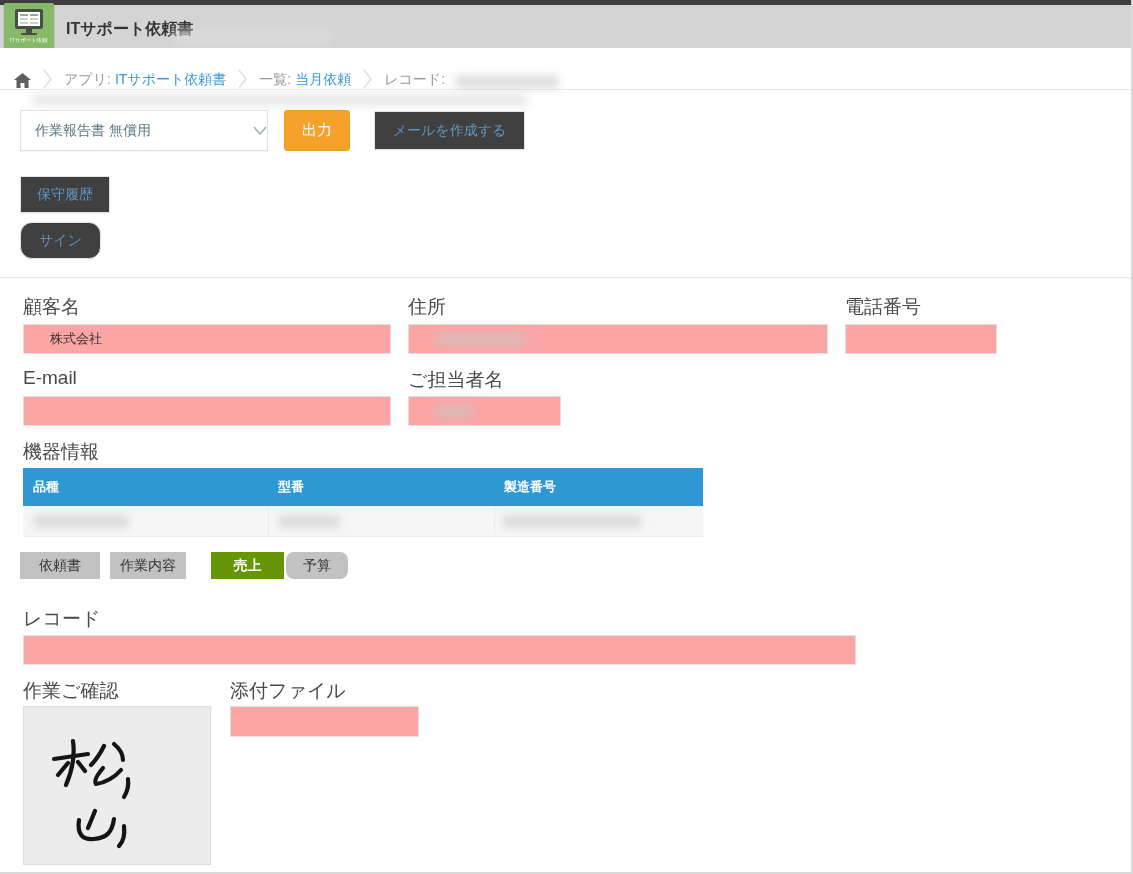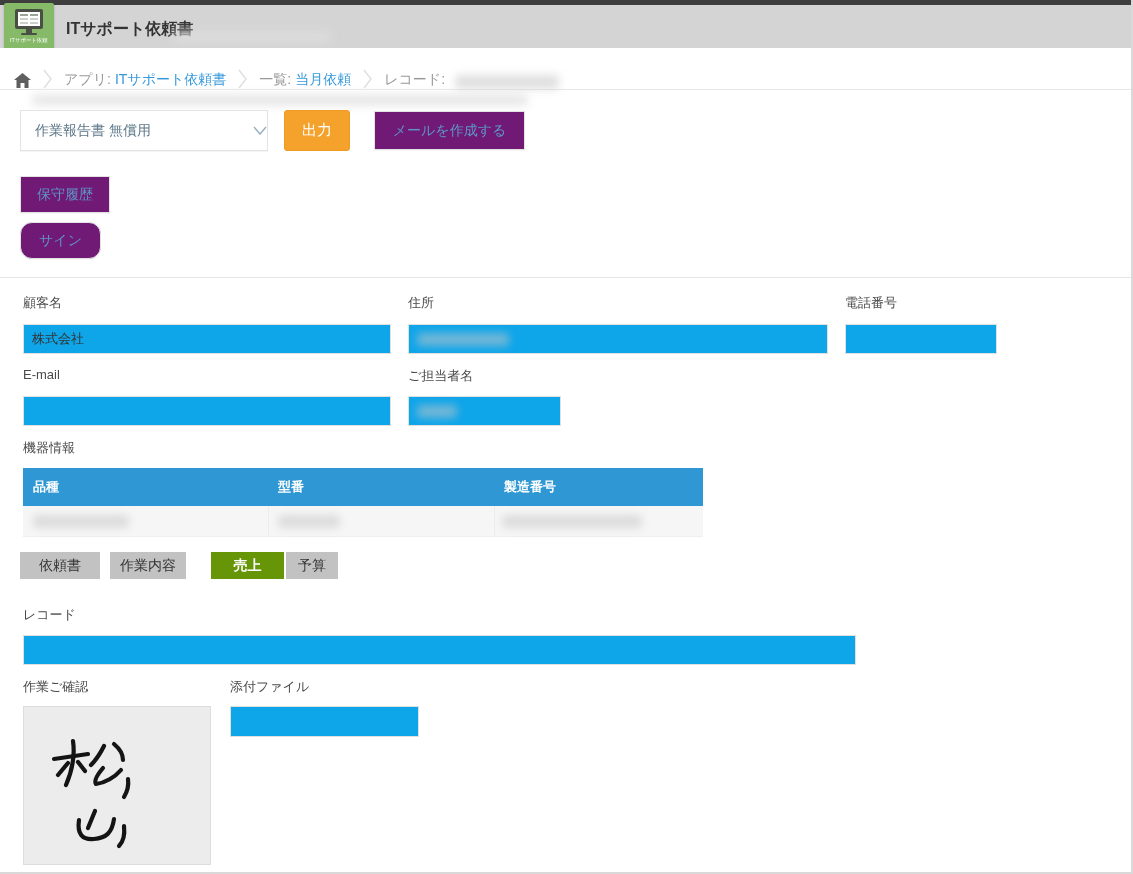--- a/index.html
+++ b/index.html
@@ -69,41 +69,41 @@
   }
   .btn-primary {
     position: absolute; left: 284px; top: 110px;
     width: 66px; height: 41px;
     background: #f5a22d; border: 1px solid #ef9a22; border-radius: 3px;
     color: #ffffff; font-size: 15px;
     display: flex; align-items: center; justify-content: center; cursor: pointer;
   }
   .btn-light {
     position: absolute;
-    background: #701a75; border: 1px solid #e3e3e3;
+    background: #404040; border: 1px solid #e3e3e3;
     color: #5e95c5; font-size: 14px;
     display: flex; align-items: center; justify-content: center; cursor: pointer;
     box-shadow: 0 1px 1px rgba(0,0,0,.04);
   }
   #mail-btn   { left: 374px; top: 111px; width: 151px; height: 39px; }
   #hist-btn   { left: 20px;  top: 176px; width: 90px;  height: 37px; }
   #sign-btn   { left: 20px;  top: 222px; width: 81px;  height: 37px; border-radius: 12px; }
   
   .form-area {
     position: absolute; left: 0; top: 277px;
     width: 100%; height: 595px; background: #ffffff;
     border-top: 1px solid #e7e7e7;
   }
   .flabel {
-    position: absolute; font-size: 13px; color: #4a4a4a; white-space: nowrap;
+    position: absolute; font-size: 19px; color: #4a4a4a; white-space: nowrap;
   }
   .ffield {
-    position: absolute; background: #0ea5e9; border: 1px solid #e0e0e0;
+    position: absolute; background: #fca5a5; border: 1px solid #e0e0e0;
     font-size: 13px; color: #333333;
-    display: flex; align-items: center; padding-left: 8px;
+    display: flex; align-items: center; padding-left: 26px;
   }
   
   .eq-table { position: absolute; left: 23px; top: 190px; width: 680px; }
   .eq-head {
     display: flex; height: 38px; background: #2e97d4;
     color: #ffffff; font-size: 13px; font-weight: bold; text-align: right;
   }
   .eq-head .c { display: flex; align-items: center; padding-left: 10px; }
   .eq-row { display: flex; height: 31px; background: #f6f6f6; border-bottom: 1px solid #efefef; }
   .eq-row .c { position: relative; border-left: 1px solid #ececec; }
@@ -240,21 +240,21 @@
           </div>
         <div class="c w3">
             <span class="blur" style="left:7px;  top:9px; width:140px; height:13px;"></span>
           </div>
       </div>
     </div>
 
     <div class="tab" style="left:20px;  width:80px;">依頼書</div>
     <div class="tab" style="left:110px; width:76px;">作業内容</div>
     <div class="tab active" style="left:211px; width:73px;">売上</div>
-    <div class="tab" style="left:286px; width:52px;">予算</div>
+    <div class="tab" style="left:286px; width:62px;border-radius:8px;">予算</div>
 
     <div class="flabel" style="left:23px; top:328px;">レコード</div>
     <div class="ffield" style="left:23px; top:357px; width:833px; height:30px;">
       <span></span>
     </div>
 
     <div class="flabel" style="left:23px; top:400px;">作業ご確認</div>
     <div class="sig-box">
       <svg width="186" height="157" viewBox="0 0 186 157">
         <g fill="none" stroke="#141414" stroke-width="4.2" stroke-linecap="round" stroke-linejoin="round">

